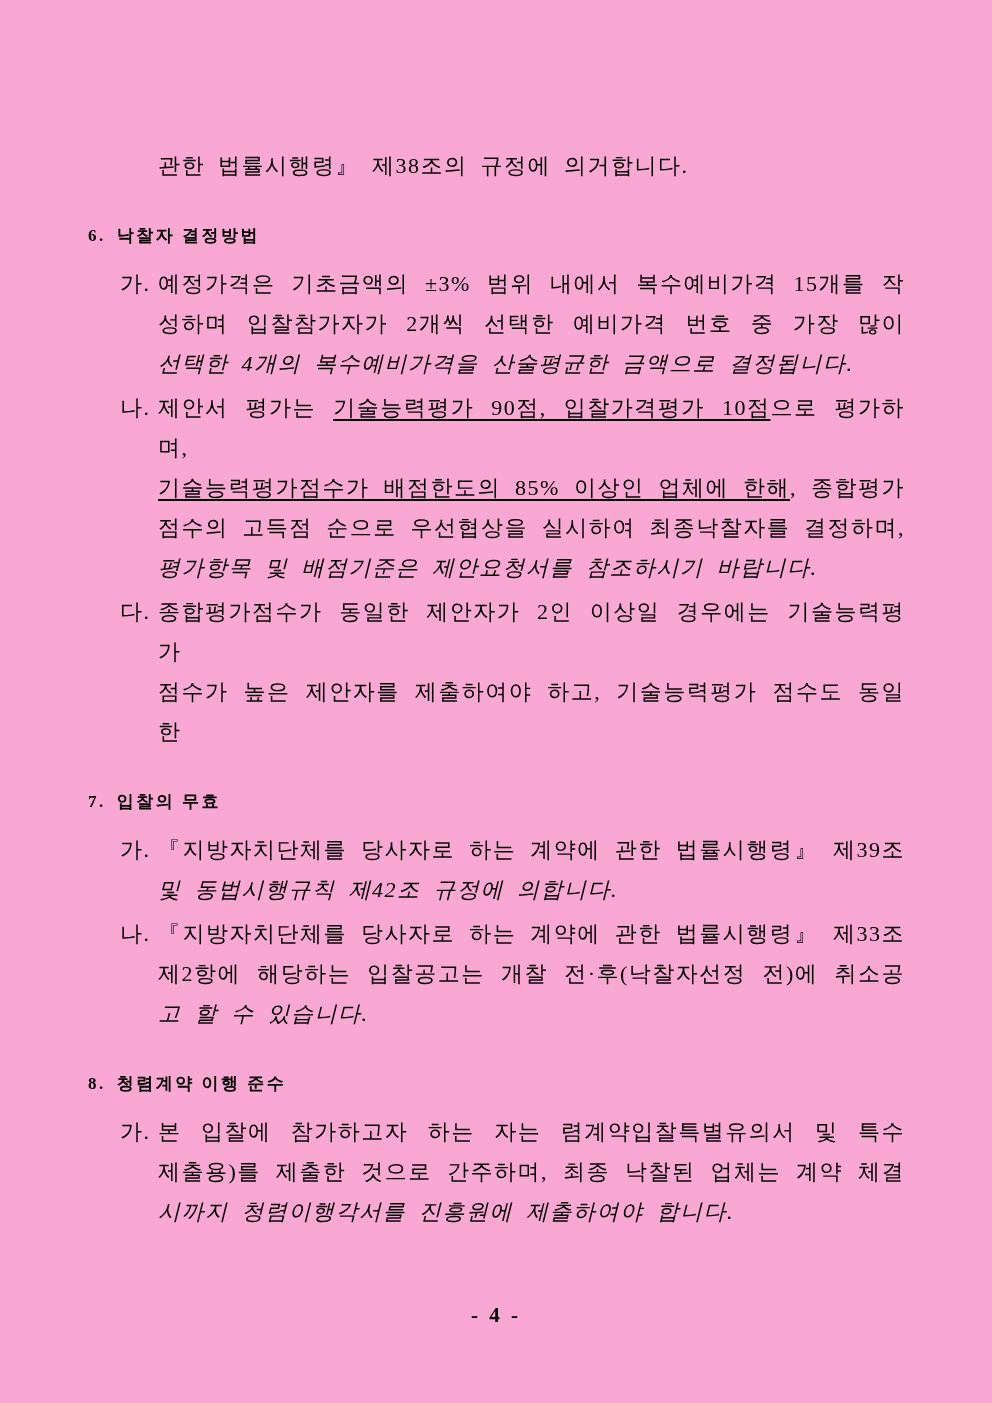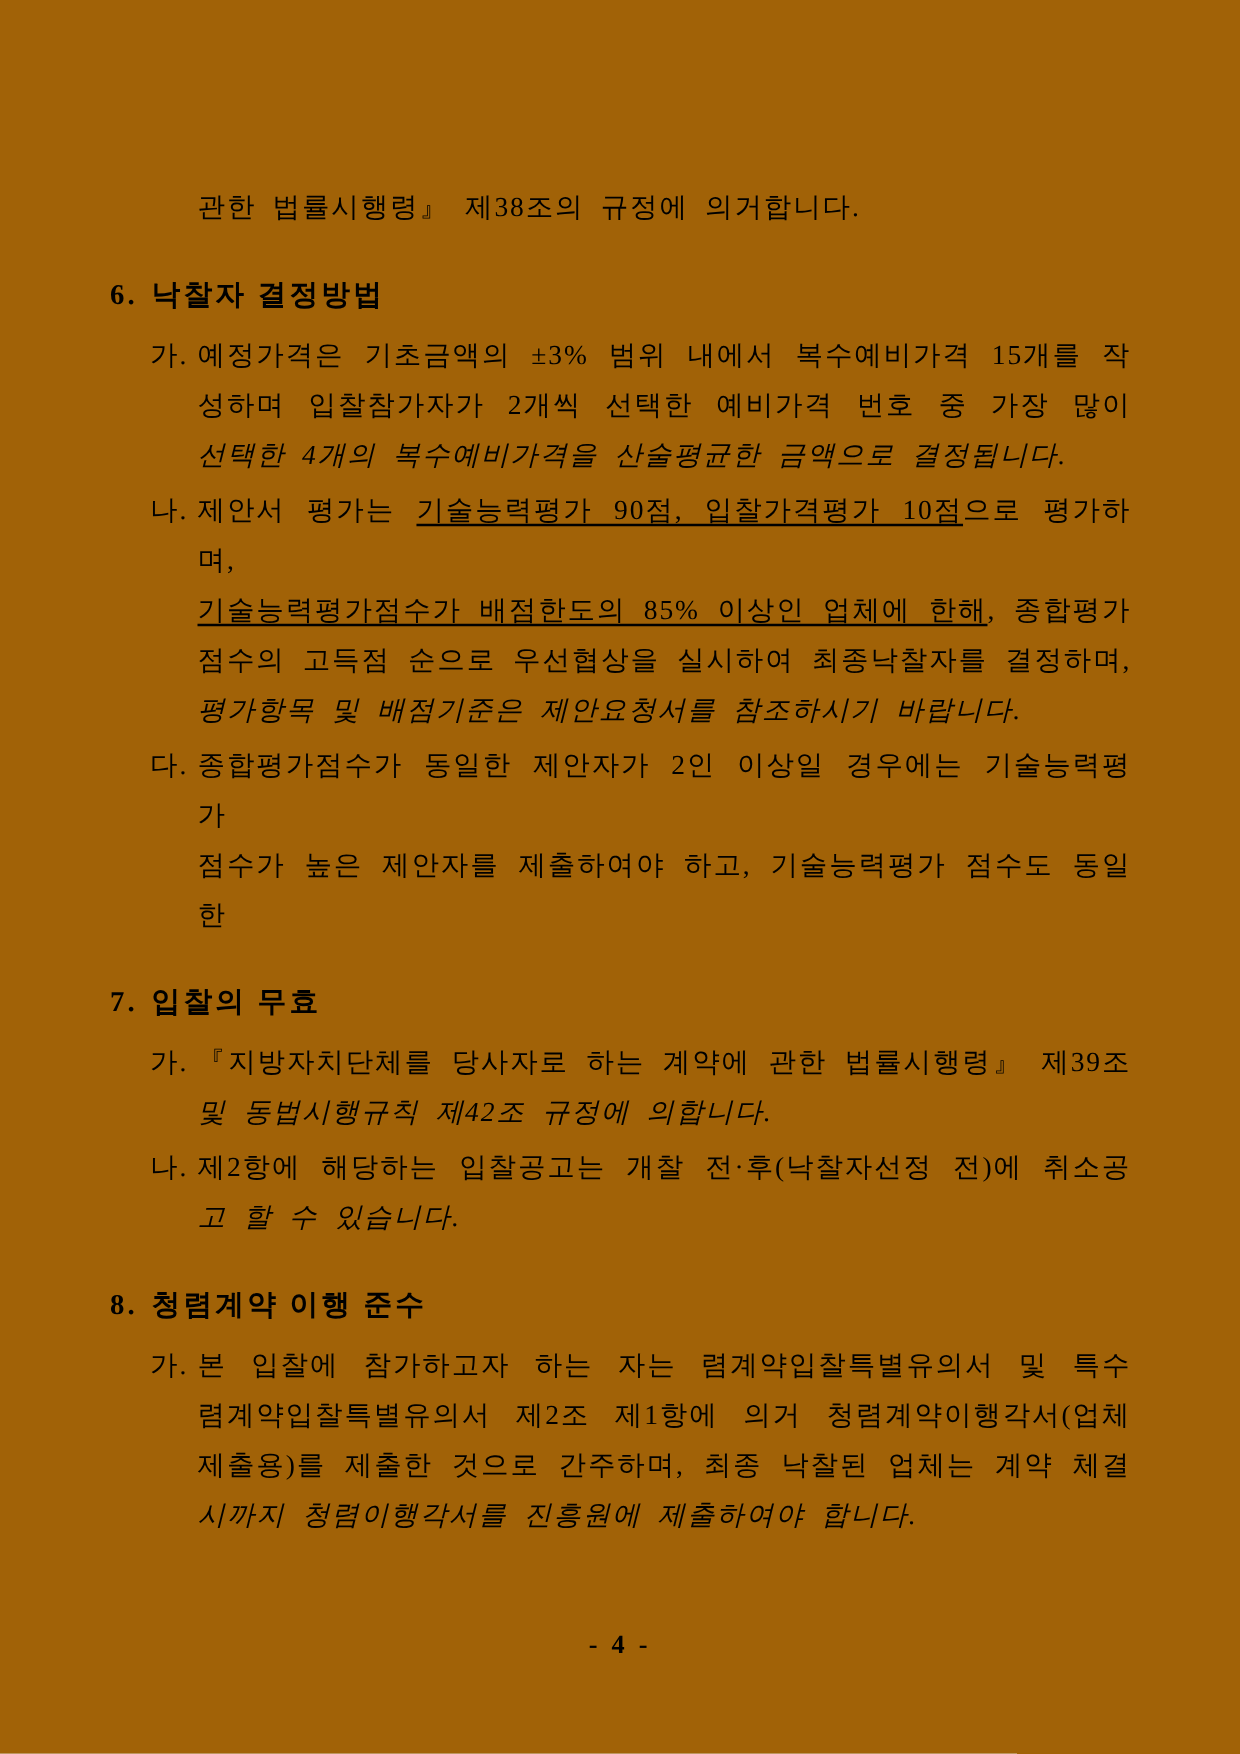--- a/index.html
+++ b/index.html
@@ -5,40 +5,40 @@
   html, body {
     margin: 0;
     padding: 0;
     background: #e8e8e8;
   }
   .page {
     position: relative;
     width: 992px;
     height: 1403px;
     margin: 0 auto;
-    background: #a16207;
+    background: #f9a8d4;
     color: #000000;
     font-family: "Liberation Serif", "DejaVu Serif", serif;
     font-size: 22px;
     letter-spacing: 1.5px;
     box-sizing: border-box;
     padding: 146px 87px 0 88px;
     overflow: hidden;
   }
   .cont-line {
     padding-left: 70px;
     line-height: 40px;
     word-spacing: 6px;
   }
   .doc-section {
     margin-top: 30px;
   }
   .sec-heading {
     margin: 0 0 8px 0;
-    font-size: 23px;
+    font-size: 17px;
     font-weight: bold;
     line-height: 40px;
     letter-spacing: 2.5px;
   }
   .sec-title {
     margin-left: 11px;
   }
   .item {
     position: relative;
     padding-left: 70px;
@@ -111,30 +111,30 @@
       </section>
       <section class="doc-section">
         <h2 class="sec-heading"><span class="sec-number">7.</span><span class="sec-title">입찰의 무효</span></h2>
         <div class="item">
           <span class="item-label">가.</span>
           <div class="line"><span class="seg">『지방자치단체를 당사자로 하는 계약에 관한 법률시행령』 제39조</span></div>
           <div class="line last"><span class="seg">및 동법시행규칙 제42조 규정에 의합니다.</span></div>
         </div>
         <div class="item">
           <span class="item-label">나.</span>
+          <div class="line"><span class="seg">『지방자치단체를 당사자로 하는 계약에 관한 법률시행령』 제33조</span></div>
           <div class="line"><span class="seg">제2항에 해당하는 입찰공고는 개찰 전·후(낙찰자선정 전)에 취소공</span></div>
           <div class="line last"><span class="seg">고 할 수 있습니다.</span></div>
         </div>
       </section>
       <section class="doc-section">
         <h2 class="sec-heading"><span class="sec-number">8.</span><span class="sec-title">청렴계약 이행 준수</span></h2>
         <div class="item">
           <span class="item-label">가.</span>
           <div class="line"><span class="seg">본 입찰에 참가하고자 하는 자는 렴계약입찰특별유의서 및 특수</span></div>
-          <div class="line"><span class="seg">렴계약입찰특별유의서 제2조 제1항에 의거 청렴계약이행각서(업체</span></div>
           <div class="line"><span class="seg">제출용)를 제출한 것으로 간주하며, 최종 낙찰된 업체는 계약 체결</span></div>
           <div class="line last"><span class="seg">시까지 청렴이행각서를 진흥원에 제출하여야 합니다.</span></div>
         </div>
       </section>
     </div>
 
   <div class="footer">- 4 -</div>
 </div>
 
 </body></html>

